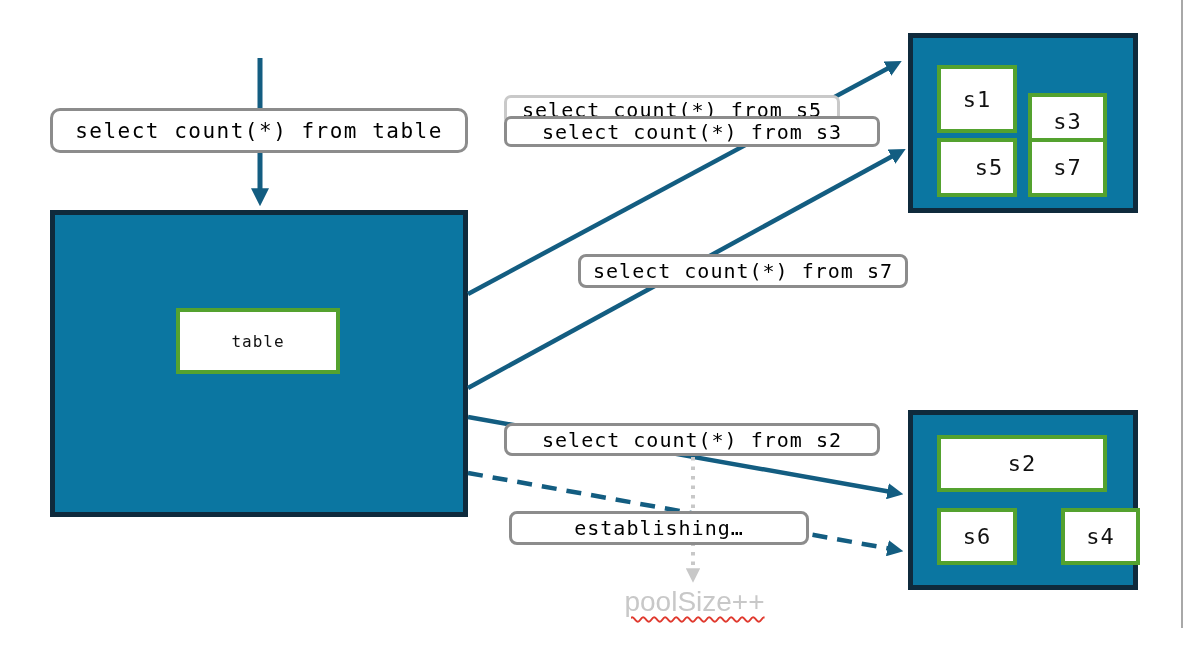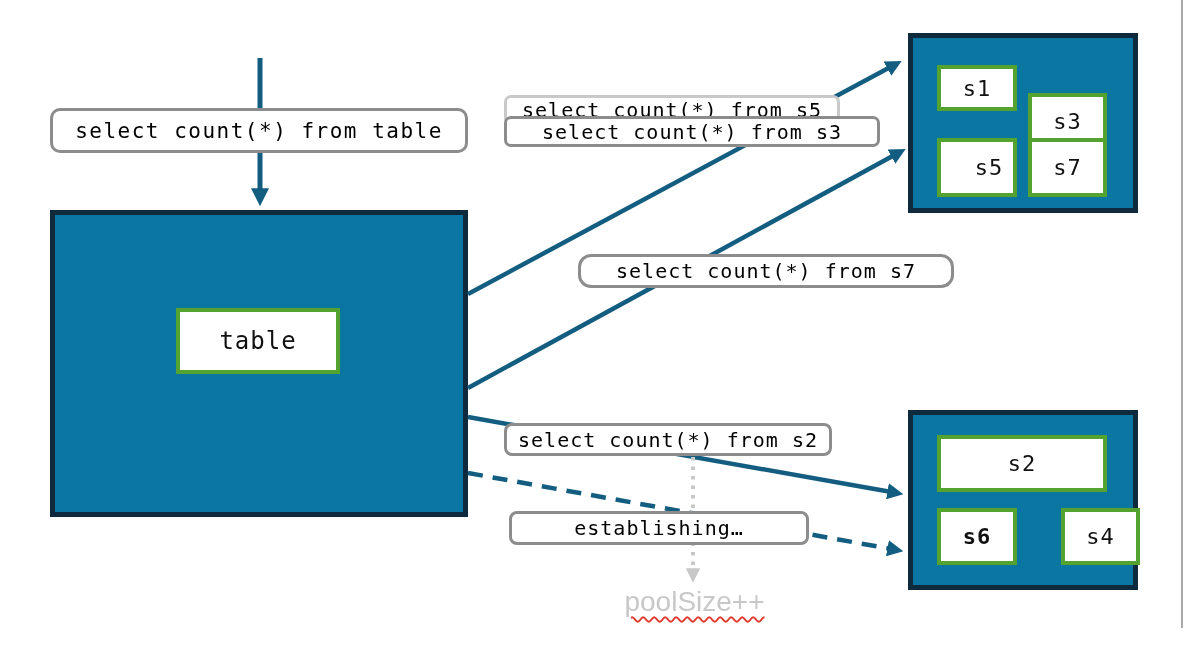--- a/index.html
+++ b/index.html
@@ -28,39 +28,39 @@
     border:5px solid var(--dark-border);box-sizing:border-box;
   }
   .table-box{left:50px;top:210px;width:418px;height:307px;z-index:0;}
   .shard-box-top{left:908px;top:33px;width:230px;height:180px;z-index:2;}
   .shard-box-bottom{left:908px;top:410px;width:230px;height:180px;z-index:2;}
   .cell{
     position:absolute;background:#fff;border:4px solid var(--green-border);
     box-sizing:border-box;display:flex;align-items:center;justify-content:center;
     color:#111;font-size:22px;letter-spacing:1px;
   }
-  .table-cell{left:121px;top:93px;width:164px;height:66px;font-size:24px;}
-  .c-s1{left:24px;top:27px;width:80px;height:46px;}
+  .table-cell{left:121px;top:93px;width:164px;height:66px;font-size:16px;}
+  .c-s1{left:24px;top:27px;width:80px;height:68px;}
   .c-s3{left:115px;top:27px;width:79px;height:56px;margin-top:28px;}
   .c-s5{left:24px;top:100px;width:80px;height:59px;padding-left:24px;}
   .c-s7{left:115px;top:100px;width:79px;height:59px;}
   .c-s2{left:24px;top:20px;width:170px;height:57px;text-align:right;}
-  .c-s6{left:24px;top:93px;width:80px;height:57px;font-weight:bold;}
+  .c-s6{left:24px;top:93px;width:80px;height:57px;}
   .c-s4{left:115px;top:93px;width:79px;height:57px;margin-left:33px;}
   .qlabel{
     position:absolute;background:#fff;border:3px solid var(--label-border);
     border-radius:8px;box-sizing:border-box;z-index:3;
     display:flex;align-items:center;justify-content:center;
     color:#000;font-size:20px;letter-spacing:1px;white-space:nowrap;
   }
   .l-table{left:50px;top:108px;width:418px;height:45px;border-radius:10px;font-size:21px;letter-spacing:1.5px;}
   .l-s5{left:504px;top:95px;width:336px;height:30px;border-radius:7px;border-color:var(--label-border-light);}
   .l-s3{left:504px;top:116px;width:376px;height:31px;border-radius:7px;}
-  .l-s7{left:578px;top:254px;width:376px;height:34px;border-radius:13px;}
-  .l-s2{left:504px;top:423px;width:328px;height:33px;}
+  .l-s7{left:578px;top:254px;width:330px;height:34px;}
+  .l-s2{left:504px;top:423px;width:376px;height:33px;}
   .l-est{left:509px;top:511px;width:300px;height:34px;}
   .pool-size{
     position:absolute;left:612px;top:586px;width:165px;z-index:3;
     text-align:center;font-family:"Liberation Sans",sans-serif;
     font-size:28px;color:var(--muted-text);
     text-decoration:underline wavy var(--squiggle);
     text-decoration-thickness:2px;text-underline-offset:5px;
   }
   .slide-edge{
     position:absolute;left:1181px;top:0;width:2px;height:628px;

